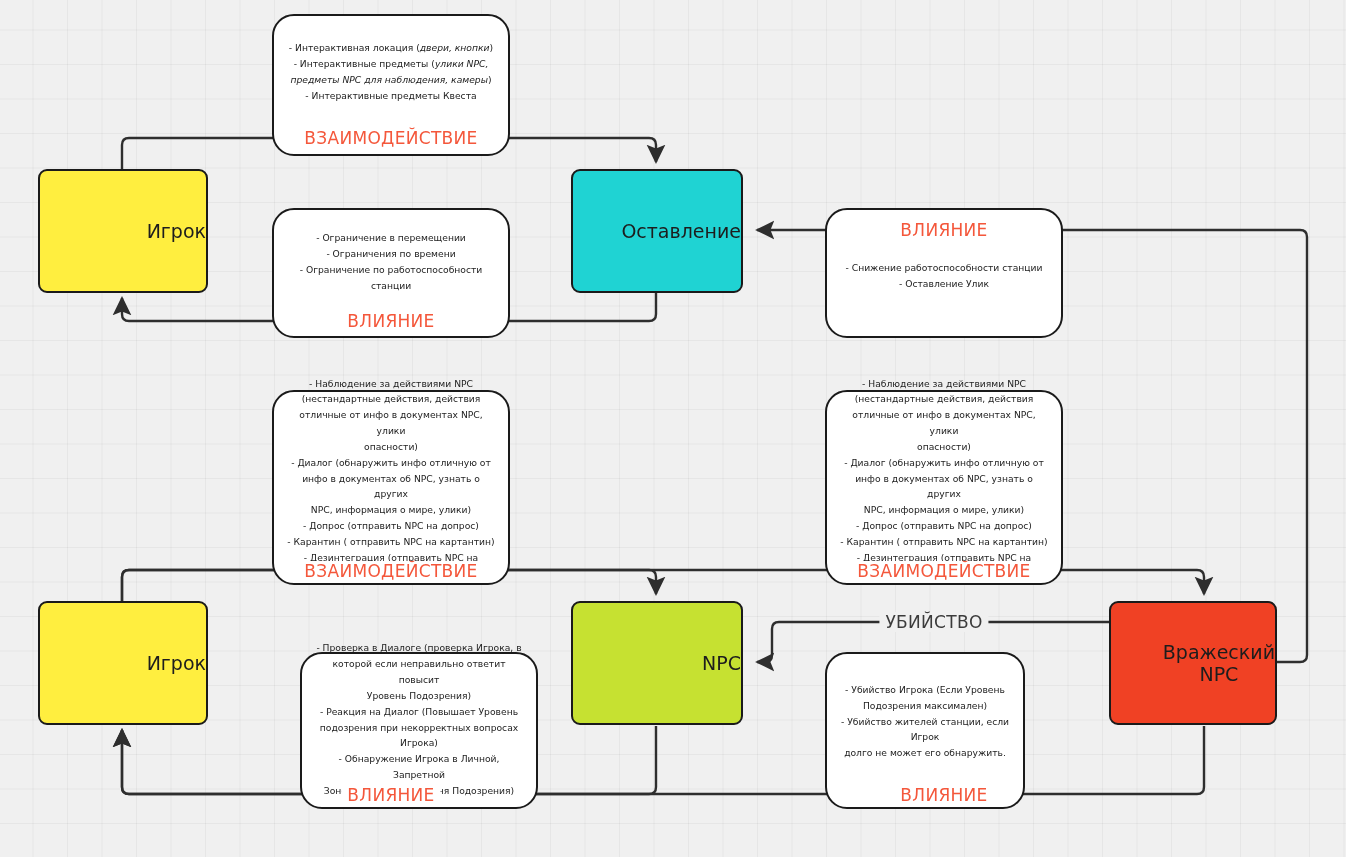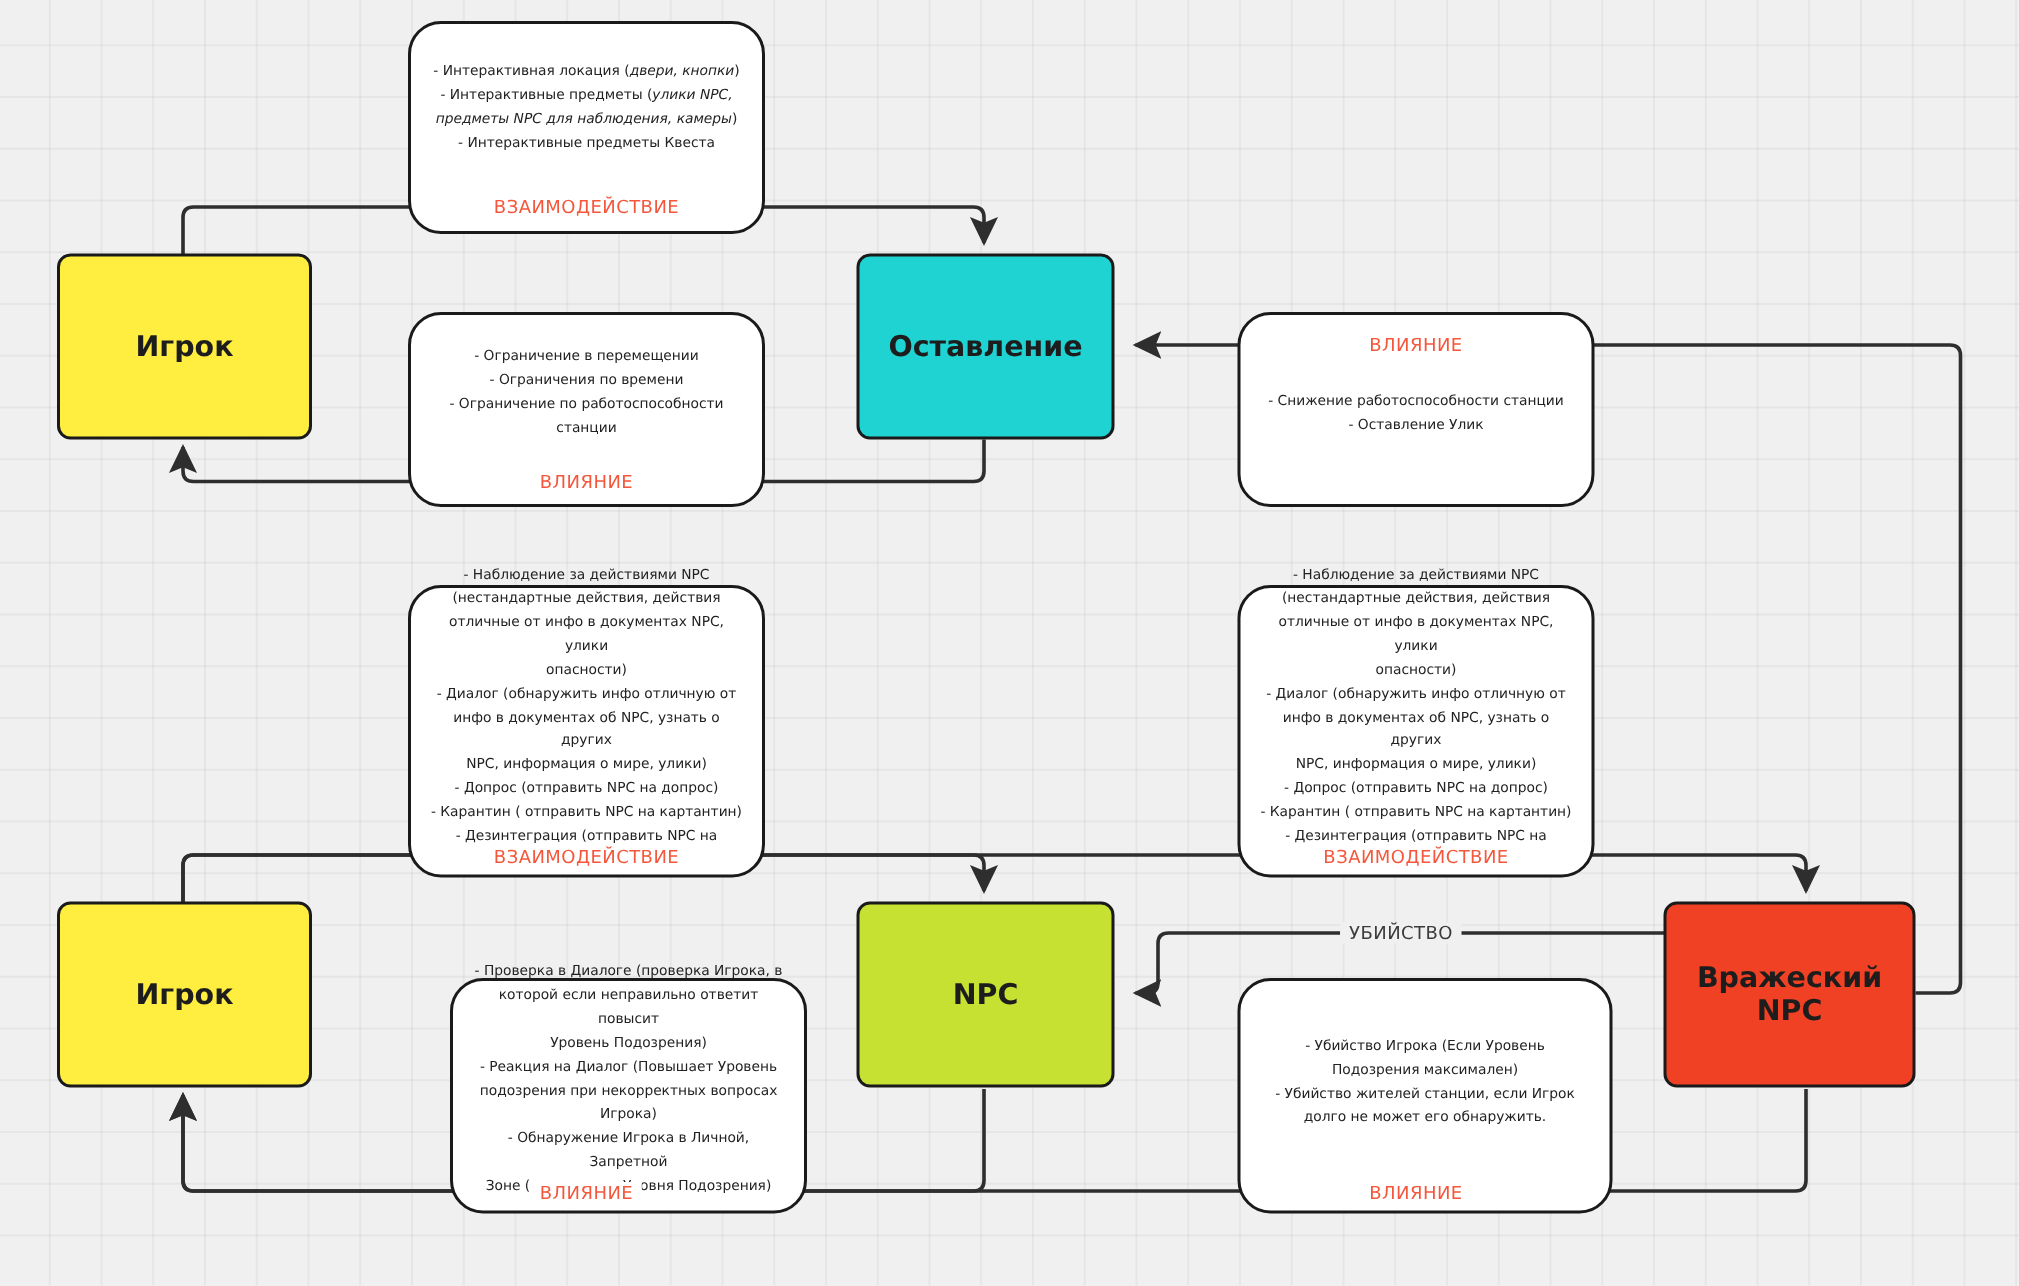--- a/index.html
+++ b/index.html
@@ -32,26 +32,25 @@
     height: 857px;
     pointer-events: none;
   }
   .node {
     position: absolute;
     box-sizing: border-box;
     border: 2.5px solid #1a1a1a;
     border-radius: 9px;
     display: flex;
     align-items: center;
-    justify-content: center;
+    justify-content: flex-end;
     text-align: center;
     color: #1d1d1d;
     line-height: 1.18;
     z-index: 3;
-    font-weight: bold;
   }
   .node-label {
     display: block;
     white-space: pre-line;
   }
   .infobox {
     position: absolute;
     box-sizing: border-box;
     background: #ffffff;
     border: 2.5px solid #1a1a1a;
@@ -70,21 +69,21 @@
     padding: 0 12px;
     width: 100%;
     box-sizing: border-box;
     color: #222;
     white-space: pre-line;
   }
   .infobox .body i { font-style: italic; }
   .edge-tag {
     position: absolute;
     z-index: 6;
-    font-size: 12px;
+    font-size: 17px;
     letter-spacing: 0.3px;
     color: #f4573b;
     background: transparent;
     white-space: nowrap;
     transform: translate(-50%, -50%);
     padding: 0 7px;
     font-family: "DejaVu Sans", "Liberation Sans", sans-serif;
   }
   .edge-tag.dark { color: #3b3b3b; }
   .edge-tag .tagbg {
@@ -162,21 +161,21 @@
   </div>
 
   <div class="infobox" style="left:825px; top:390px; width:238px; height:195px; justify-content:center; padding-bottom:18px;">
     <div class="body">- Наблюдение за действиями NPC<br>(нестандартные действия, действия<br>отличные от инфо в документах NPC, улики<br>опасности)<br>- Диалог (обнаружить инфо отличную от<br>инфо в документах об NPC, узнать о других<br>NPC, информация о мире, улики)<br>- Допрос (отправить NPC на допрос)<br>- Карантин ( отправить NPC на картантин)<br>- Дезинтеграция (отправить NPC на<br>уничтожение)</div>
   </div>
 
   <div class="infobox" style="left:272px; top:652px; width:238px; height:157px; justify-content:center; padding-bottom:22px;margin-left:28px;">
     <div class="body">- Проверка в Диалоге (проверка Игрока, в<br>которой если неправильно ответит повысит<br>Уровень Подозрения)<br>- Реакция на Диалог (Повышает Уровень<br>подозрения при некорректных вопросах<br>Игрока)<br>- Обнаружение Игрока в Личной, Запретной<br>Зоне ( повышение Уровня Подозрения)</div>
   </div>
 
-  <div class="infobox" style="left:825px; top:652px; width:250px; height:157px; justify-content:center; padding-bottom:18px;">
+  <div class="infobox" style="left:825px; top:652px; width:200px; height:157px; justify-content:center; padding-bottom:18px;">
     <div class="body">- Убийство Игрока (Если Уровень<br>Подозрения максимален)<br>- Убийство жителей станции, если Игрок<br>долго не может его обнаружить.</div>
   </div>
 
   <div class="edge-tag" style="left:391px; top:138px;">
     <span class="tagbg">ВЗАИМОДЕЙСТВИЕ</span>
   </div>
   <div class="edge-tag" style="left:391px; top:321px;">
     <span class="tagbg">ВЛИЯНИЕ</span>
   </div>
   <div class="edge-tag" style="left:944px; top:230px;">

